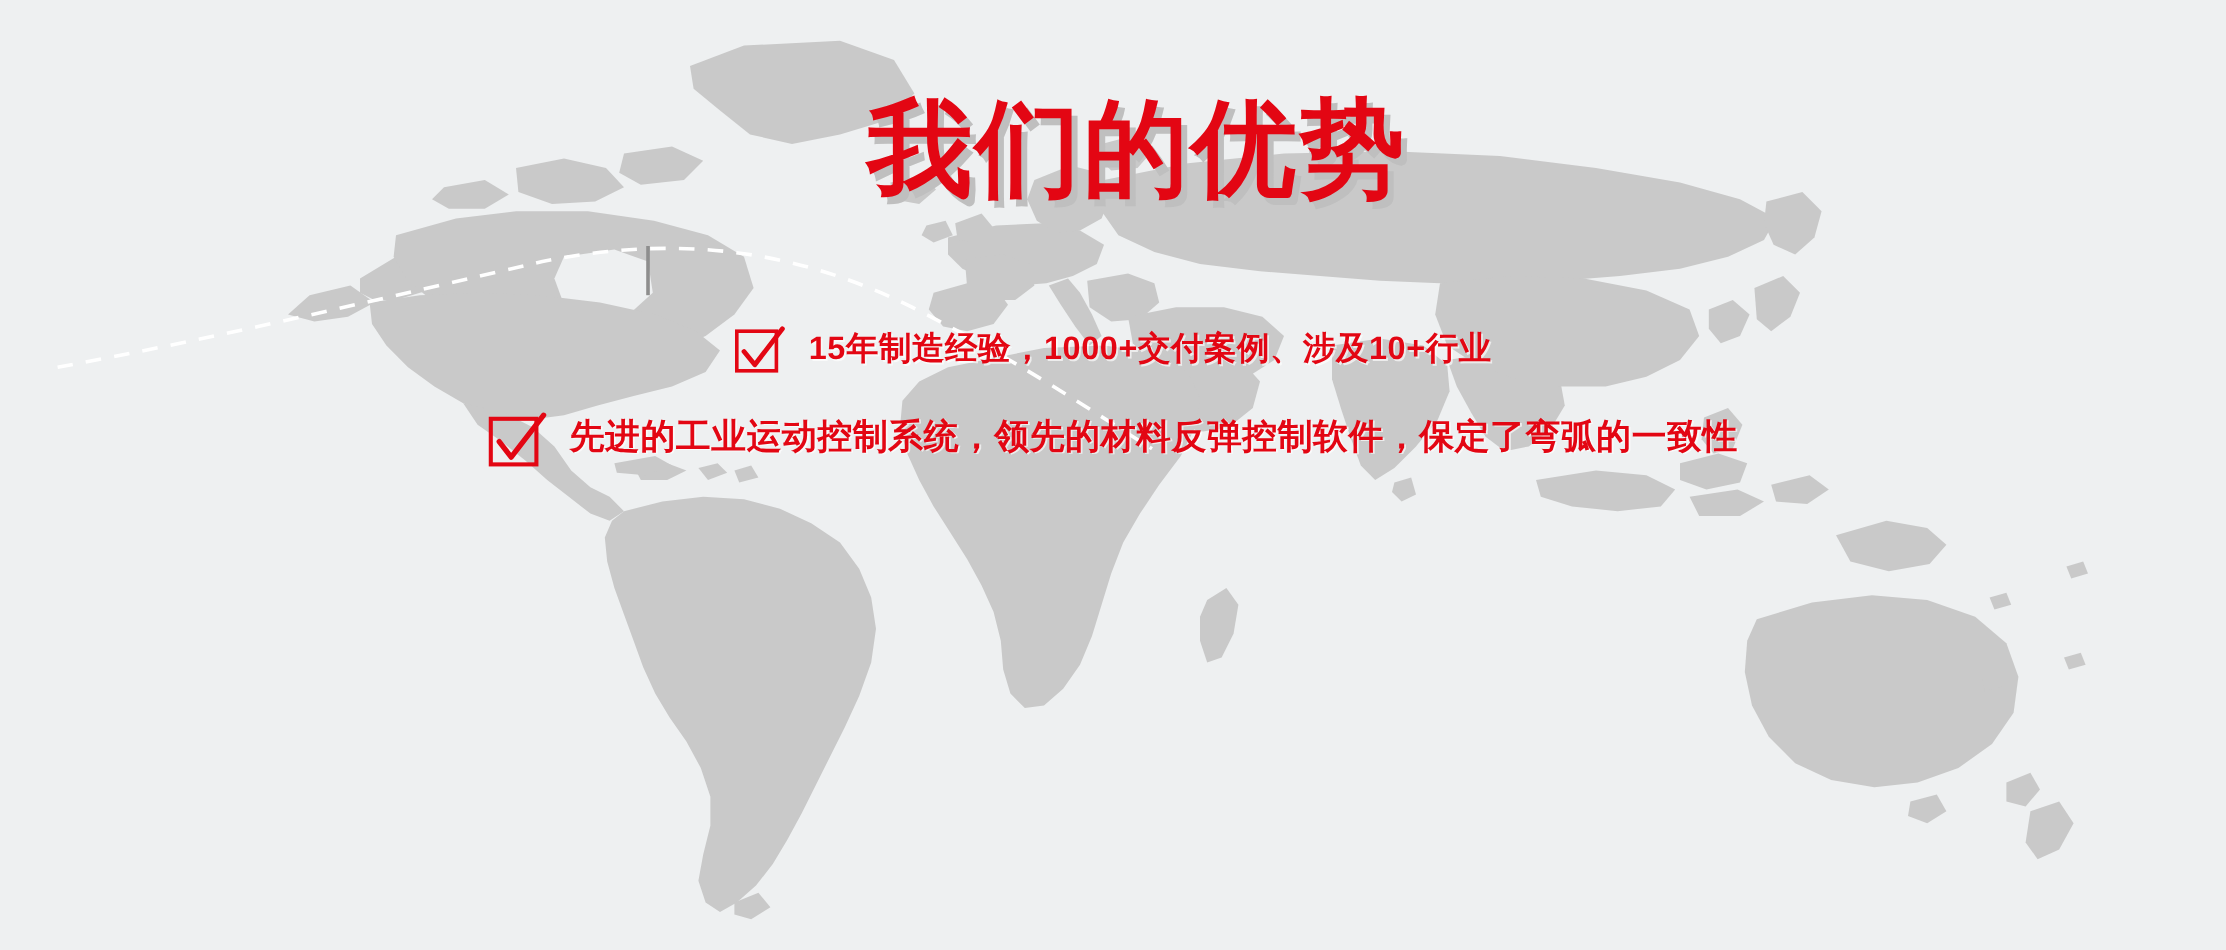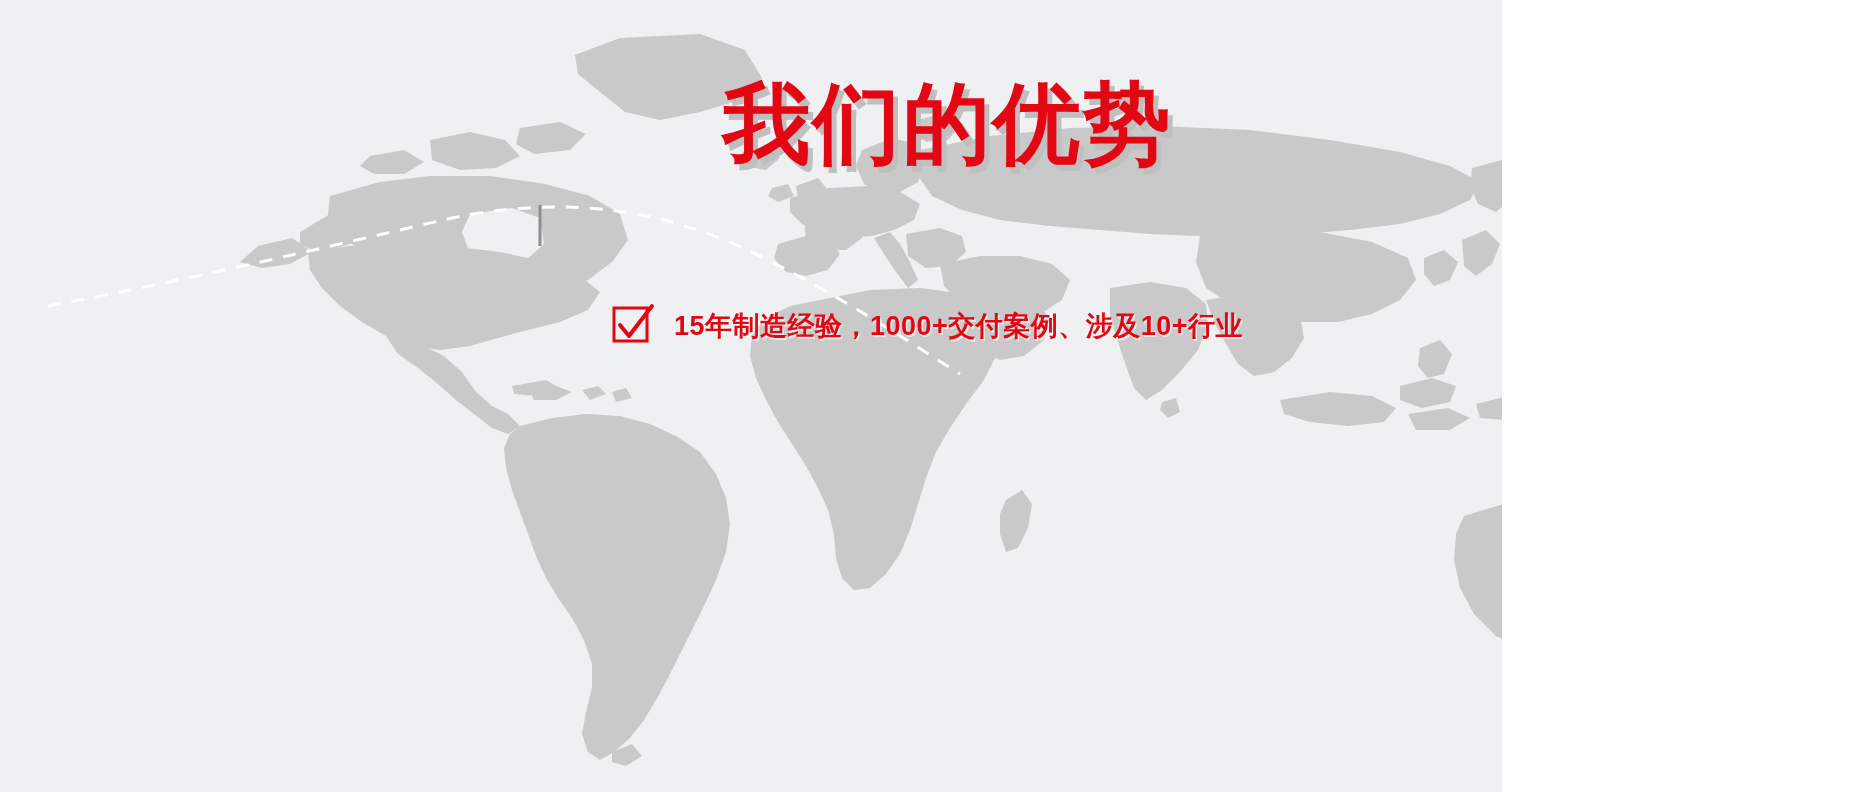--- a/index.html
+++ b/index.html
@@ -2,21 +2,21 @@
 <html><head>
 <meta charset="utf-8">
 <style>
   html, body {
     margin: 0;
     padding: 0;
     background: #ffffff;
   }
   #stage {
     position: relative;
-    width: 1502px;
+    width: 1855px;
     height: 792px;
     overflow: hidden;
     background: #86efac;
     font-family: "Liberation Sans", "DejaVu Sans", sans-serif;
   }
 
   
   #worldmap {
     position: absolute;
     left: 0; top: 0;
@@ -68,21 +68,21 @@
   }
 
   .bullet-list {
     position: absolute;
     left: 0;
     top: 272px;
     width: 1855px;
   }
   .bullet-row {
     display: flex;
-    align-items: flex-end;
+    align-items: flex-start;
     justify-content: center;
     height: 72px;
     white-space: nowrap;
   }
   .check-box {
     position: relative;
     width: 40px;
     height: 40px;
     flex: 0 0 40px;
     margin-right: 22px;
@@ -239,18 +239,27 @@
         <span class="check-box">
           <svg viewBox="0 0 46 46">
             <rect x="3" y="7" width="33" height="33" fill="none" stroke="#e30613" stroke-width="3"></rect>
             <path d="M9 24 L18 35 L41 5" fill="none" stroke="#e30613" stroke-width="4" stroke-linecap="round" stroke-linejoin="round"></path>
           </svg>
         </span>
         <span class="bullet-text">15年制造经验，1000+交付案例、涉及10+行业</span>
       </div>
 
 
+      <div class="bullet-row size-lg">
+        <span class="check-box">
+          <svg viewBox="0 0 52 52">
+            <rect x="3" y="8" width="38" height="38" fill="none" stroke="#e30613" stroke-width="3.4"></rect>
+            <path d="M10 27 L20 40 L47 5" fill="none" stroke="#e30613" stroke-width="4.4" stroke-linecap="round" stroke-linejoin="round"></path>
+          </svg>
+        </span>
+        <span class="bullet-text">先进的工业运动控制系统，领先的材料反弹控制软件，保定了弯弧的一致性</span>
+      </div>
 
 
 
     </div>
   </div>
 </div>
 
 </body></html>

